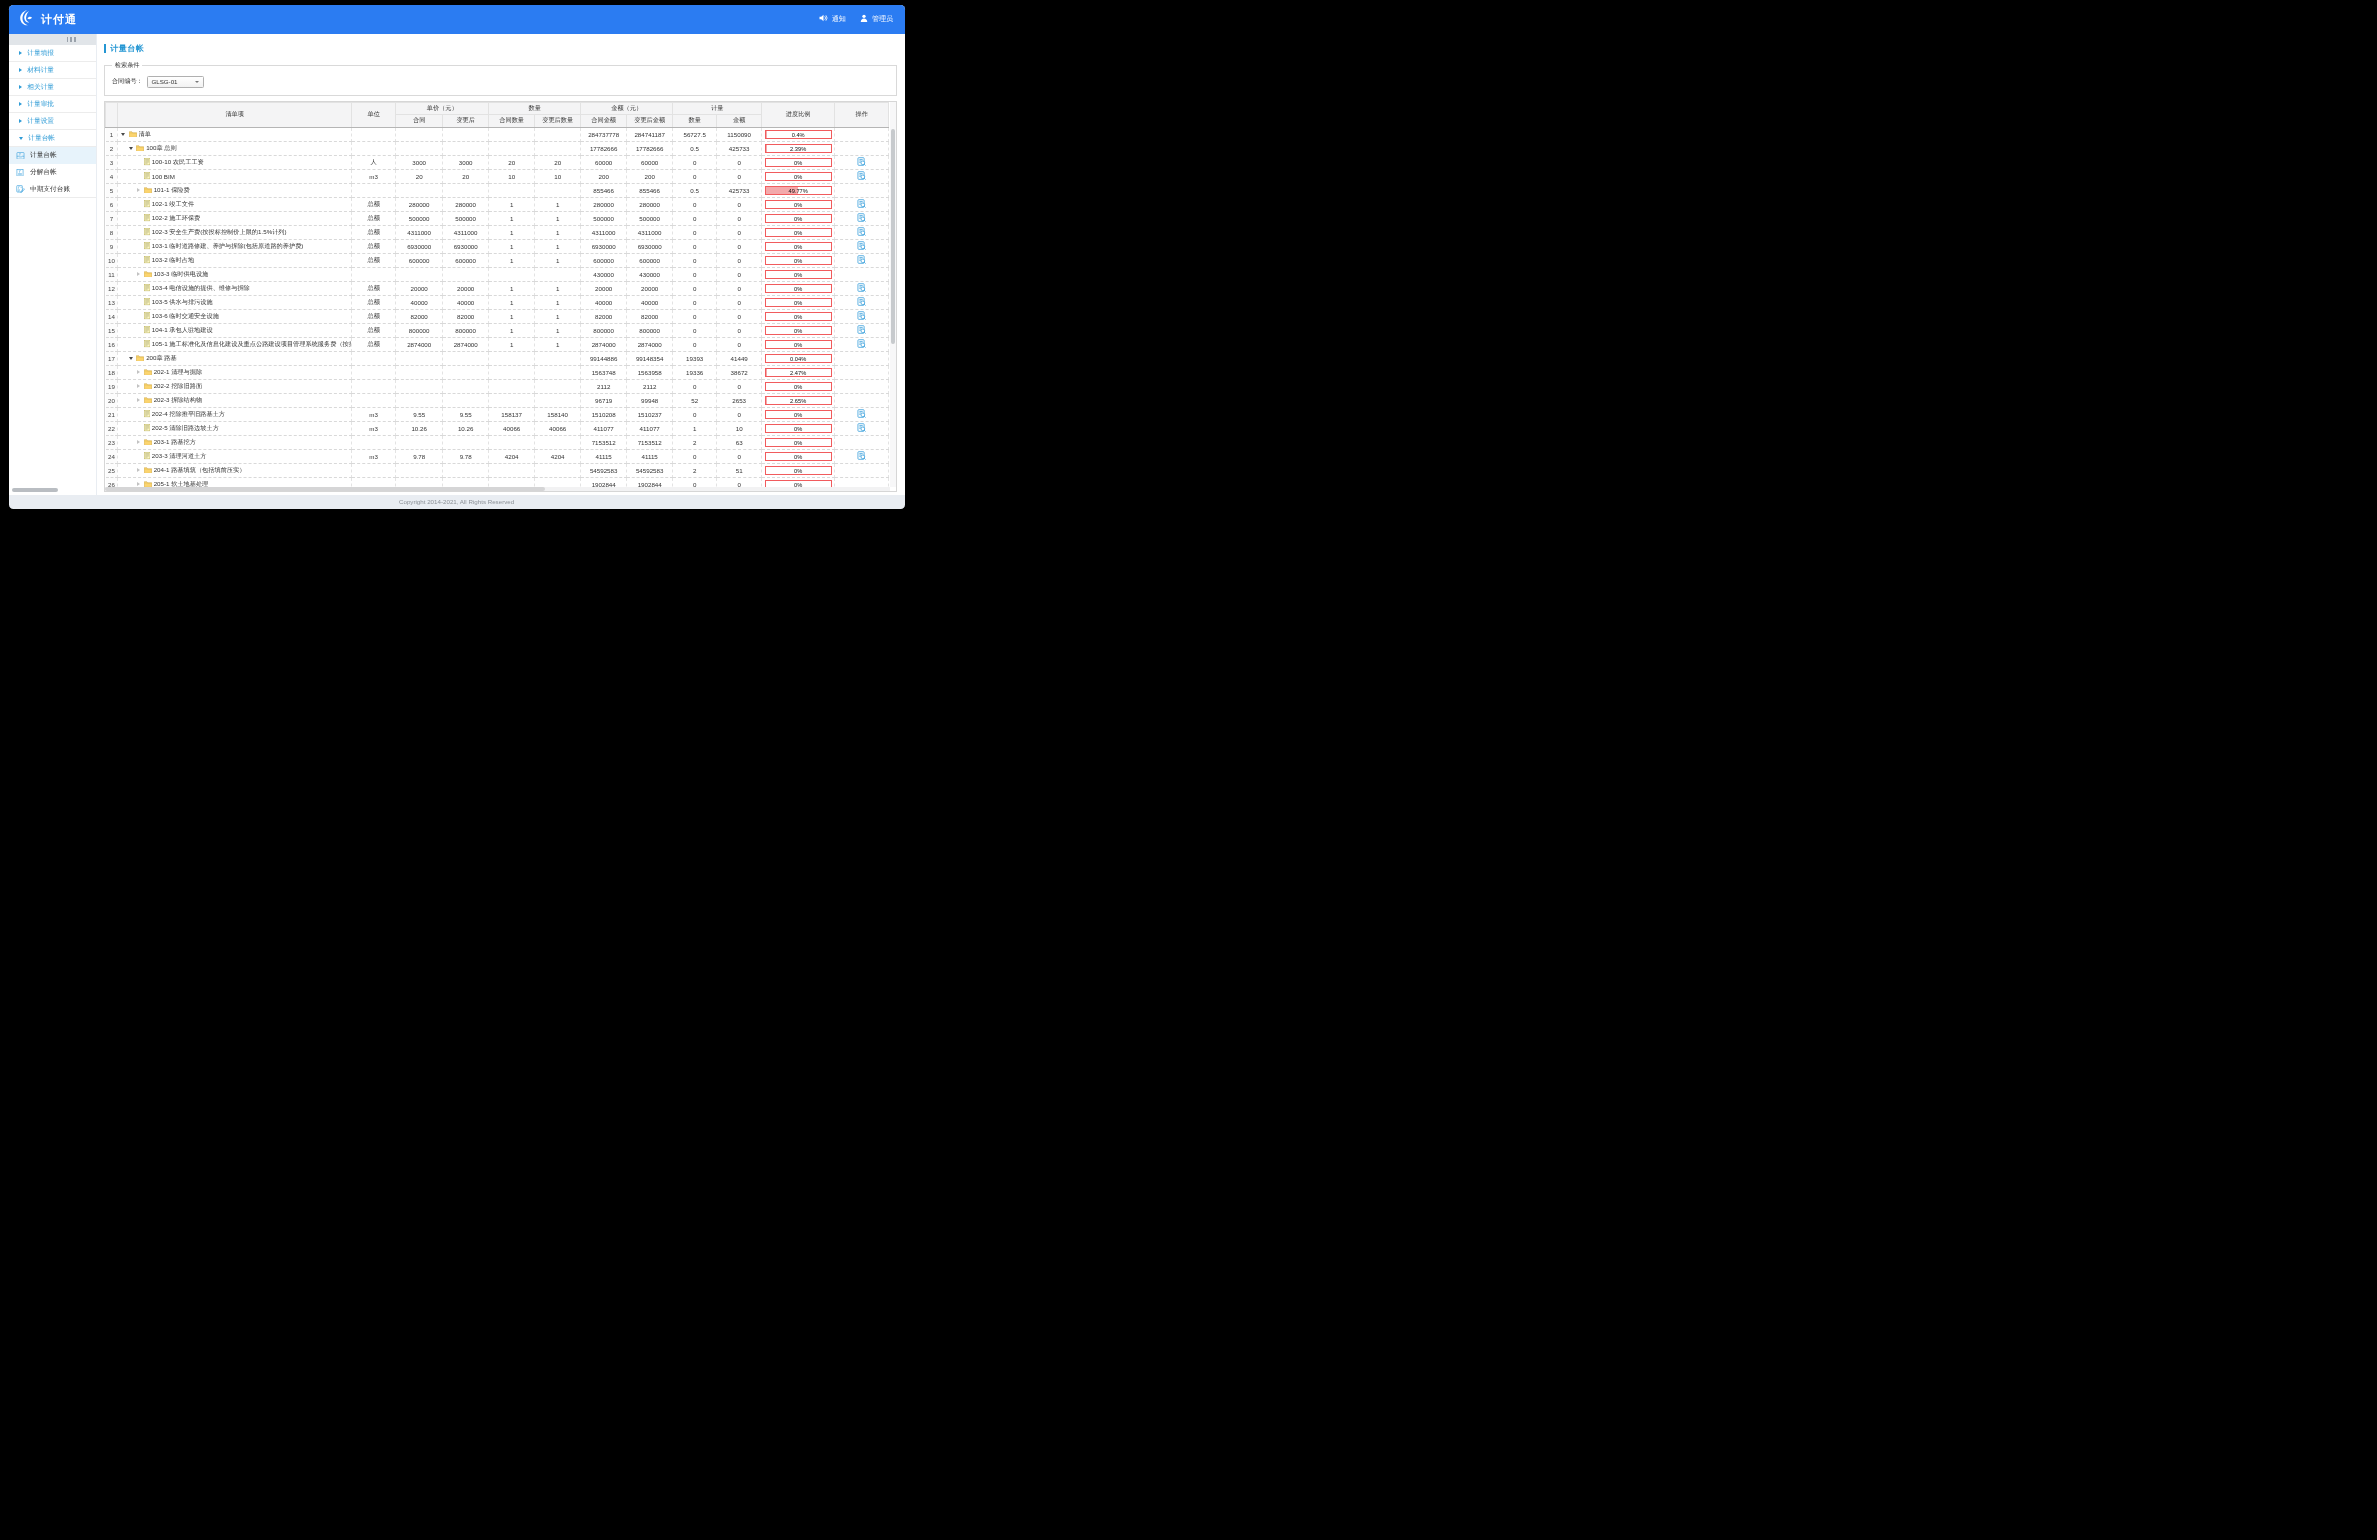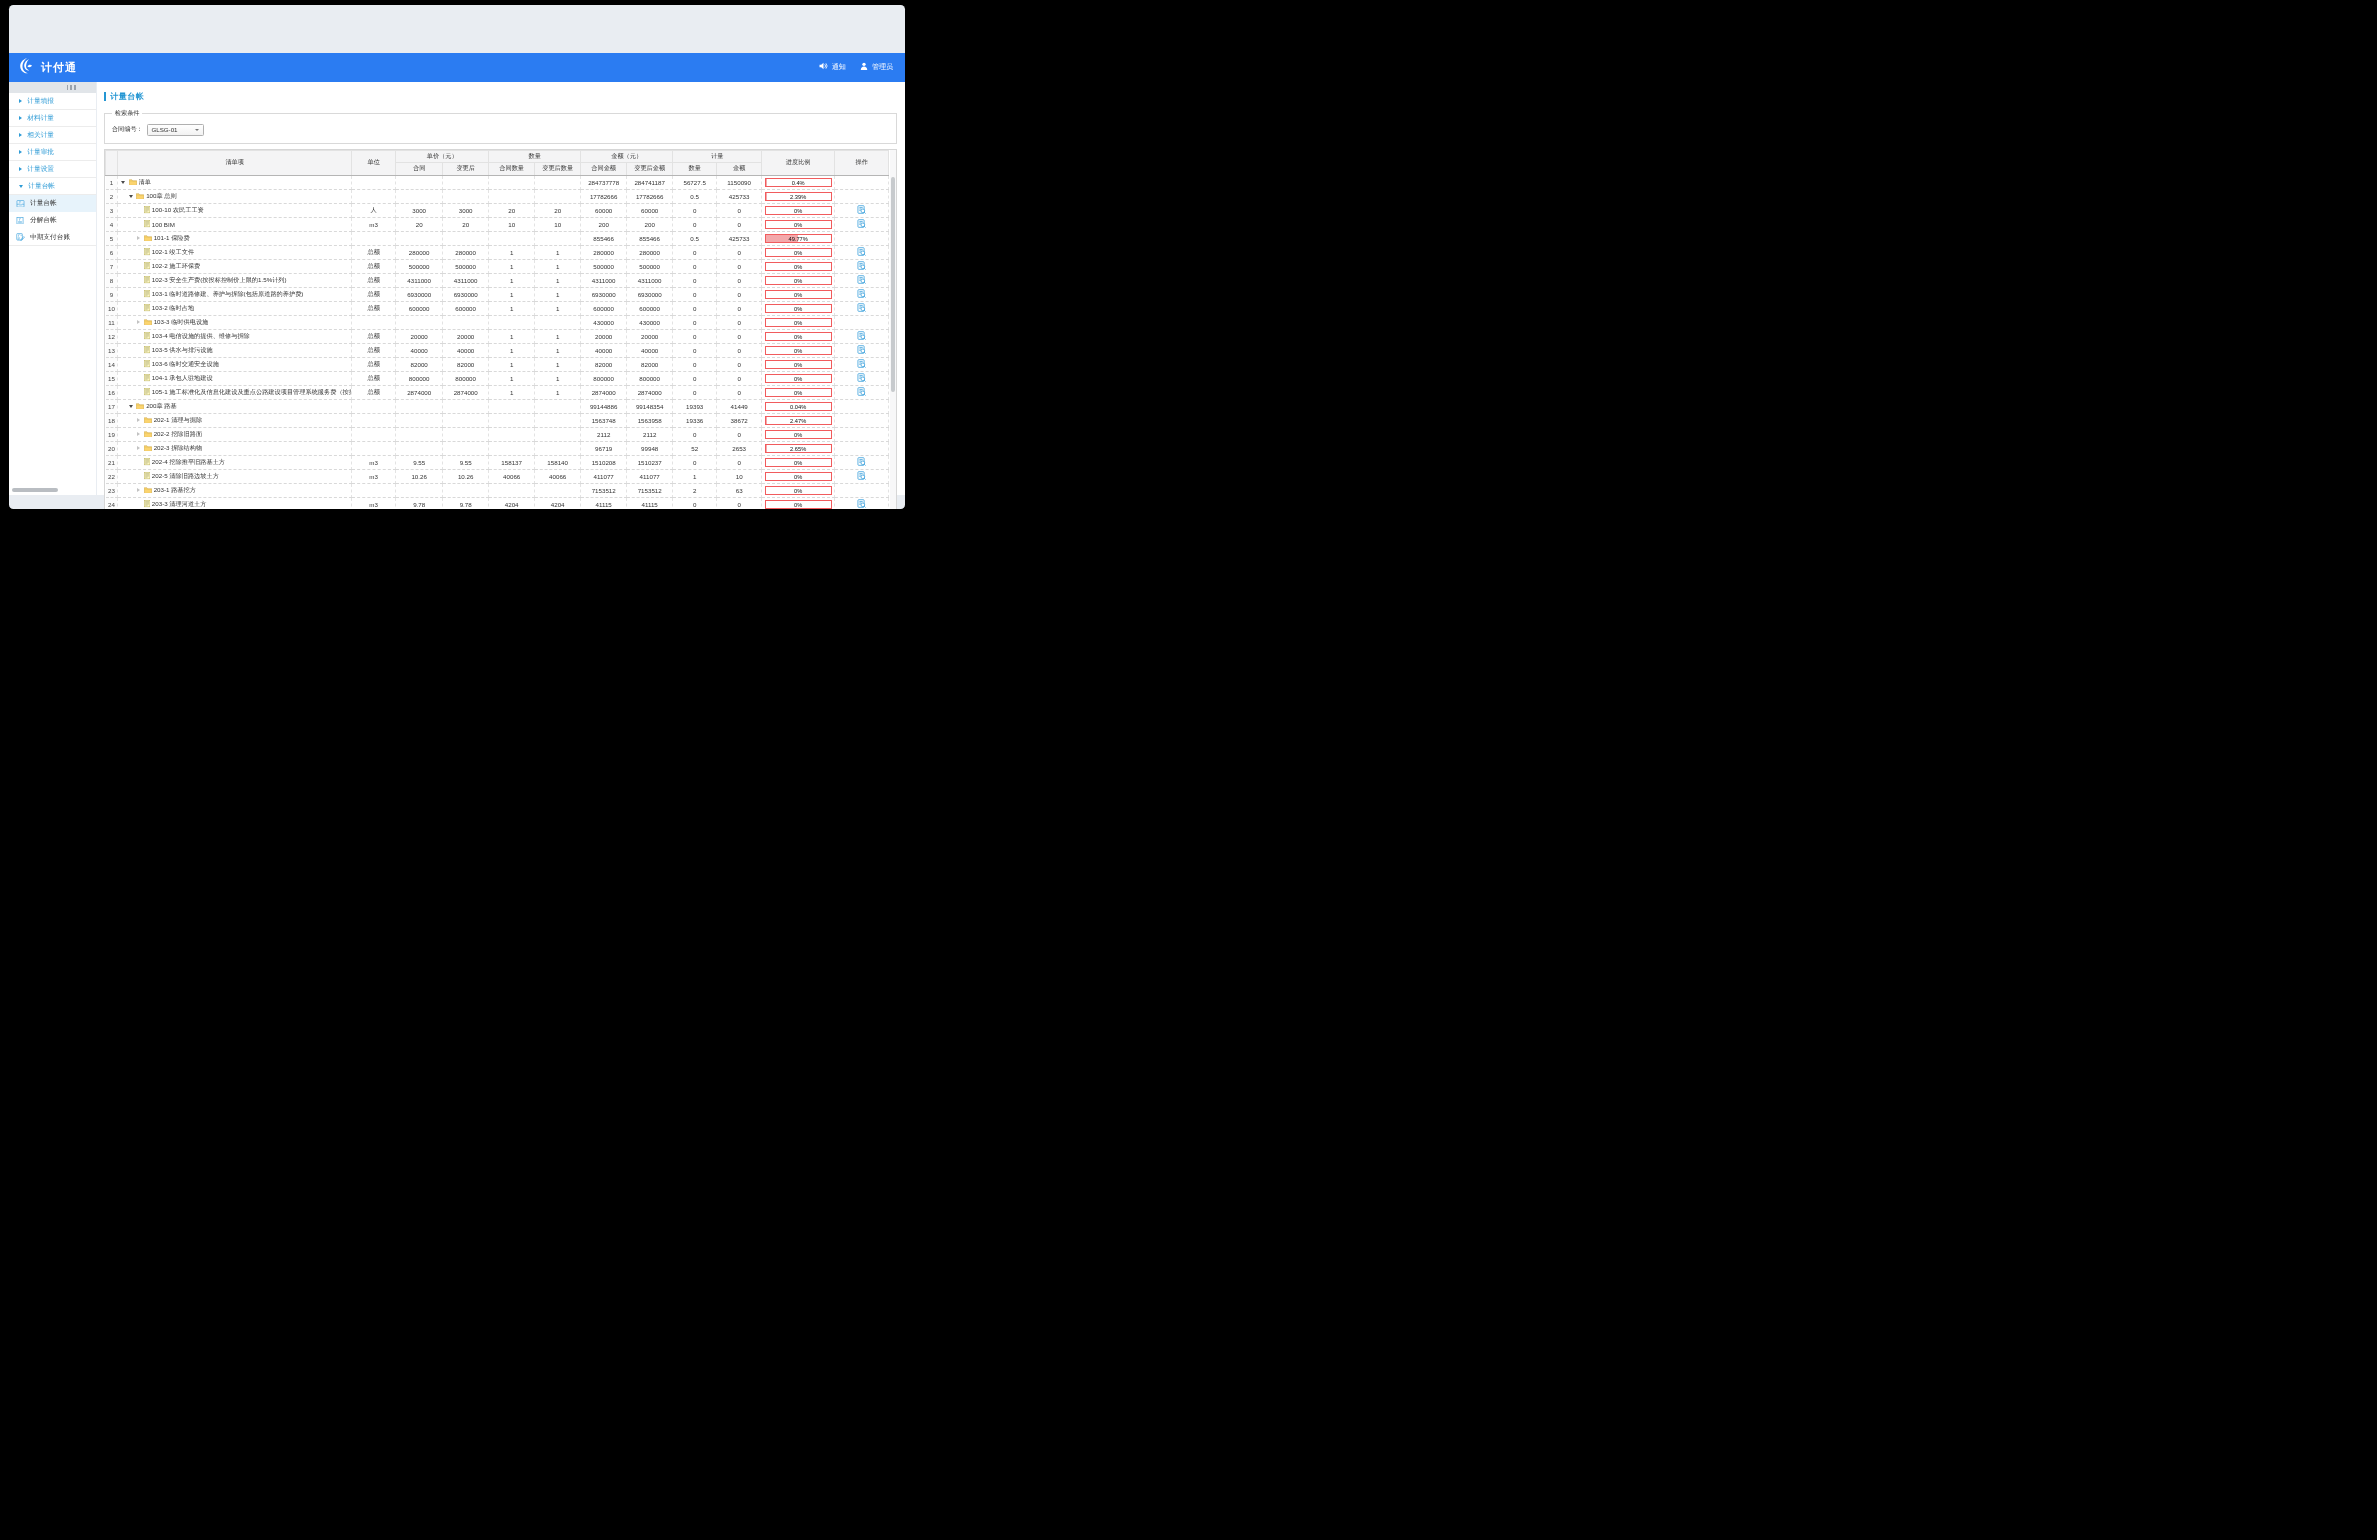--- a/index.html
+++ b/index.html
@@ -1,20 +1,20 @@
 <!DOCTYPE html>
 <html style="font-size:7.6px"><head>
 <meta charset="utf-8">
 <style>
   * { margin:0; padding:0; box-sizing:border-box; }
   html,body { width:913px; height:514px; background:#000; font-family:"Liberation Sans","DejaVu Sans",sans-serif; }
   .frame { position:absolute; left:8.6px; top:4.8px; width:896px; height:504px; background:#e9edf2; border-radius:4.3px; overflow:hidden; display:flex; flex-direction:column; }
 
   
-  .topbar { height:29px; background:#2b7cf2; display:flex; align-items:center; justify-content:space-between; padding:0 11.4px 0 9.5px; flex:0 0 auto;margin-top:48px; }
+  .topbar { height:29px; background:#2b7cf2; display:flex; align-items:center; justify-content:space-between; padding:0 11.4px 0 9.5px; flex:0 0 auto; }
   .brand { display:flex; align-items:center; }
   .brand-name { color:#fff; font-size:11px; font-weight:bold; letter-spacing:1px; margin-left:4.8px; }
   .top-actions { display:flex; align-items:center; gap:14.3px; }
   .top-item { display:flex; align-items:center; gap:3.8px; color:#fff; font-size:7.1px; cursor:pointer; }
 
   
   .body-row { flex:1 1 auto; display:flex; min-height:0; background:#e9edf2; }
 
   
   .sidebar { width:87px; flex:0 0 auto; background:#fff; margin-right:1.9px; position:relative; }

